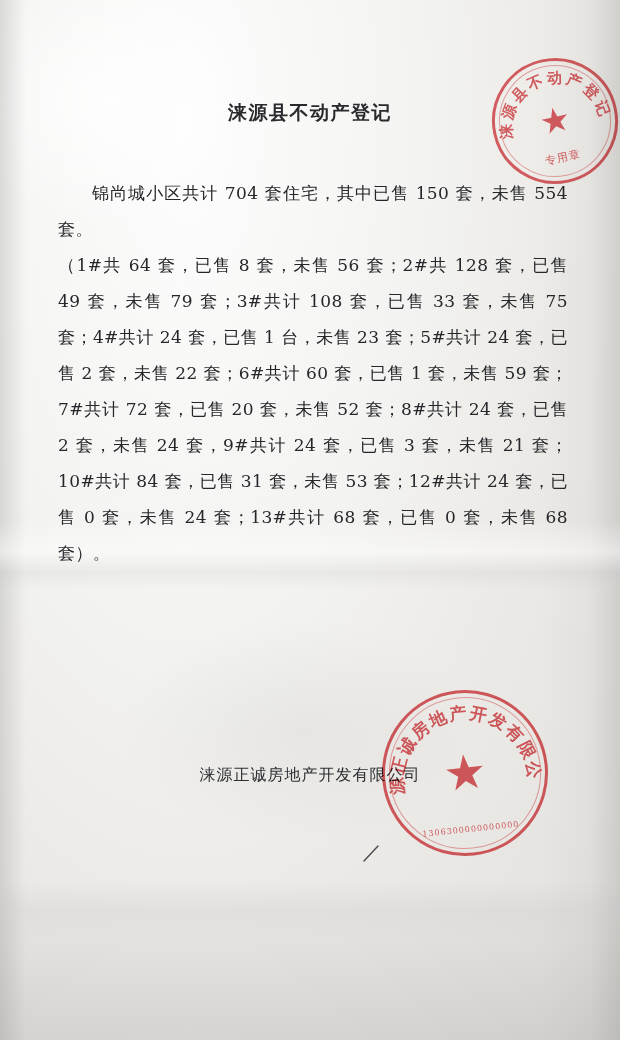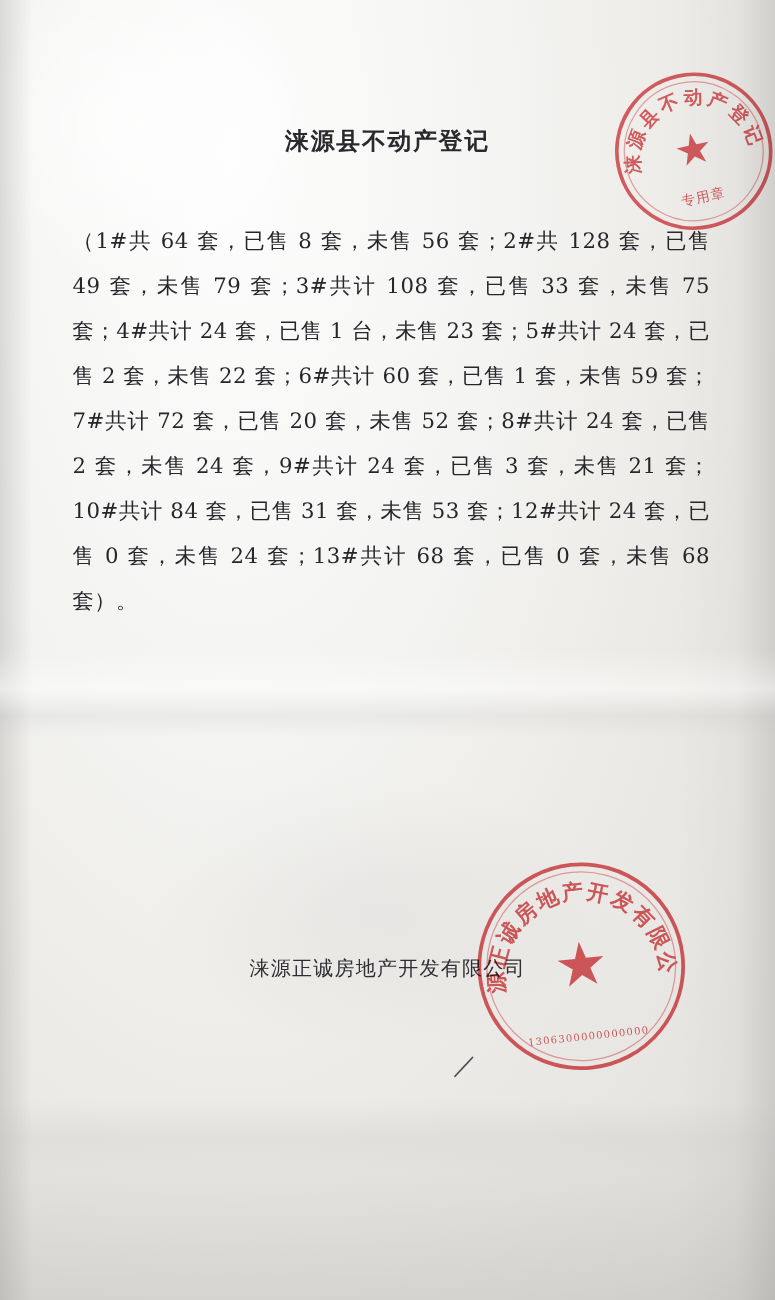--- a/index.html
+++ b/index.html
@@ -193,20 +193,21 @@
   <div class="shade left-edge"></div>
   <div class="shade right-edge"></div>
   <div class="shade blotch"></div>
   <div class="shade crease1"></div>
   <div class="shade crease2"></div>
   <div class="shade bottom"></div>
 
   <div class="doc-title">涞源县不动产登记</div>
 
   <div class="doc-body">
+    <p class="indent">锦尚城小区共计 704 套住宅，其中已售 150 套，未售 554 套。</p>
     <p>（1#共 64 套，已售 8 套，未售 56 套；2#共 128 套，已售 49 套，未售 79 套；3#共计 108 套，已售 33 套，未售 75 套；4#共计 24 套，已售 1 台，未售 23 套；5#共计 24 套，已售 2 套，未售 22 套；6#共计 60 套，已售 1 套，未售 59 套；7#共计 72 套，已售 20 套，未售 52 套；8#共计 24 套，已售 2 套，未售 24 套，9#共计 24 套，已售 3 套，未售 21 套；10#共计 84 套，已售 31 套，未售 53 套；12#共计 24 套，已售 0 套，未售 24 套；13#共计 68 套，已售 0 套，未售 68 套）。</p>
   </div>
 
   <div class="signature">涞源正诚房地产开发有限公司</div>
 
   <div class="stamp" id="stamp-top">
     <div class="ring"></div>
     <div class="ring2"></div>
     <div class="arc-text">
       <svg viewBox="0 0 126 126">

